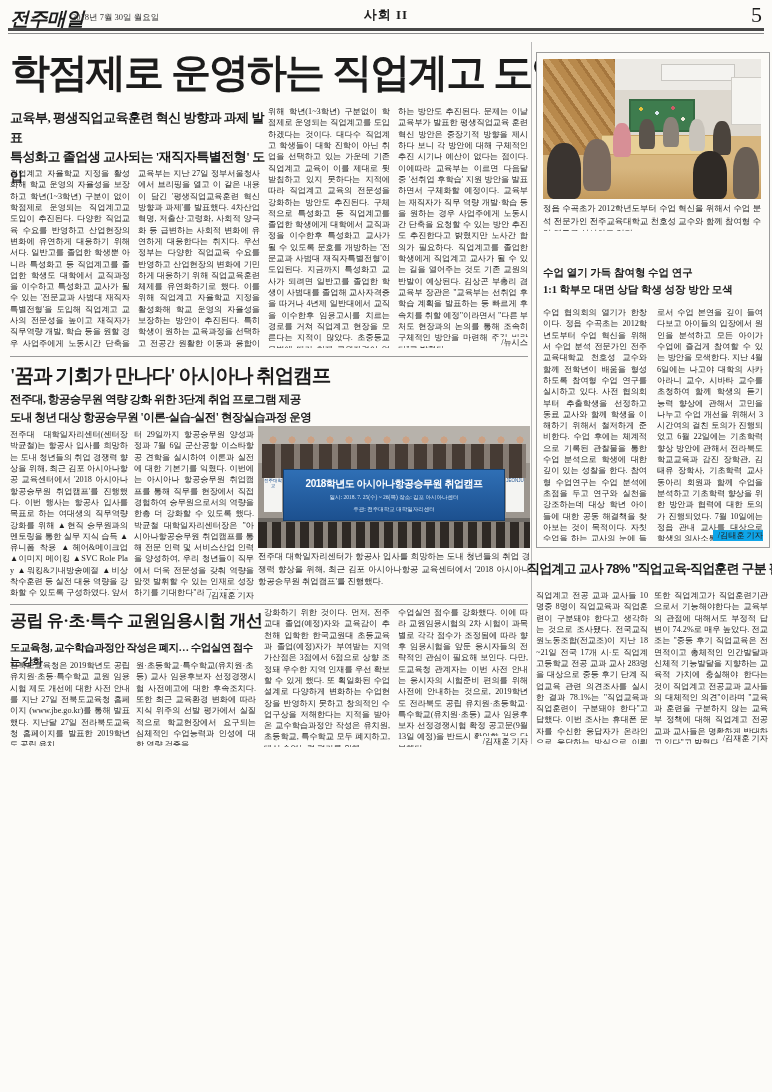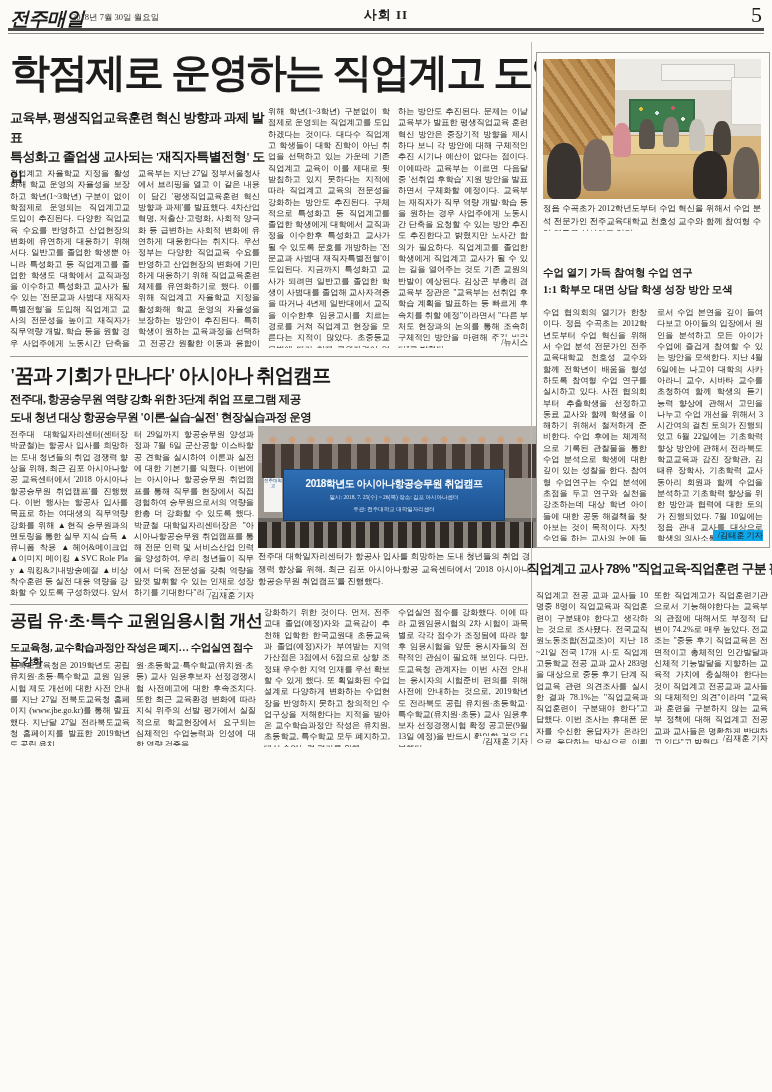--- a/index.html
+++ b/index.html
@@ -101,21 +101,21 @@
   <div class="abs h-sub2" style="left:10px;top:391px;width:340px;">
     <div>전주대, 항공승무원 역량 강화 위한 3단계 취업 프로그램 제공</div>
     <div>도내 청년 대상 항공승무원 '이론-실습-실전' 현장실습과정 운영</div>
   </div>
   <div class="abs col" style="left:10px;top:429px;width:118px;height:172px;"><span>전주대 대학일자리센터(센터장 박균철)는 항공사 입사를 희망하는 도내 청년들의 취업 경쟁력 향상을 위해, 최근 김포 아시아나항공 교육센터에서 '2018 아시아나 항공승무원 취업캠프'를 진행했다. 이번 행사는 항공사 입사를 목표로 하는 여대생의 직무역량 강화를 위해 ▲현직 승무원과의 멘토링을 통한 실무 지식 습득 ▲유니폼 착용 ▲헤어&amp;메이크업 ▲이미지 메이킹 ▲SVC Role Play ▲워킹&amp;기내방송예절 ▲비상착수훈련 등 실전 대응 역량을 강화할 수 있도록 구성하였다. 앞서 대학일자리센터는 6월 25일부</span></div>
   <div class="abs col" style="left:134px;top:429px;width:120px;height:172px;">
     <span>터 29일까지 항공승무원 양성과정과 7월 6일 군산공항 이스타항공 견학을 실시하여 이론과 실전에 대한 기본기를 익혔다. 이번에는 아시아나 항공승무원 취업캠프를 통해 직무를 현장에서 직접 경험하여 승무원으로서의 역량을 한층 더 강화할 수 있도록 했다. 박균철 대학일자리센터장은 "아시아나항공승무원 취업캠프를 통해 전문 인력 및 서비스산업 인력을 양성하여, 우리 청년들이 직무에서 더욱 전문성을 갖춰 역량을 맘껏 발휘할 수 있는 인재로 성장하기를 기대한다"라고 밝혔다.</span>
     <span class="byline">/김재훈 기자</span>
   </div>
 
-  <div class="abs photo-asiana" style="left:258px;top:426px;width:272px;height:122px;padding-left:43px;">
+  <div class="abs photo-asiana" style="left:258px;top:426px;width:272px;height:122px;">
     <div class="abs crowd-heads"></div>
     <div class="abs crowd-bodies"></div>
     <div class="abs banner">
       <div class="abs banner-title">2018학년도 아시아나항공승무원 취업캠프</div>
       <div class="abs banner-line" style="top:24px;">일시: 2018. 7. 25(수) ~ 26(목)    장소: 김포 아시아나센터</div>
       <div class="abs banner-line" style="top:36px;">주관: 전주대학교 대학일자리센터</div>
     </div>
     <div class="abs banner-logo" style="left:6px;">전주대학교</div>
     <div class="abs banner-logo" style="right:6px;">JEONJU</div>
     <div class="abs legs"></div>

